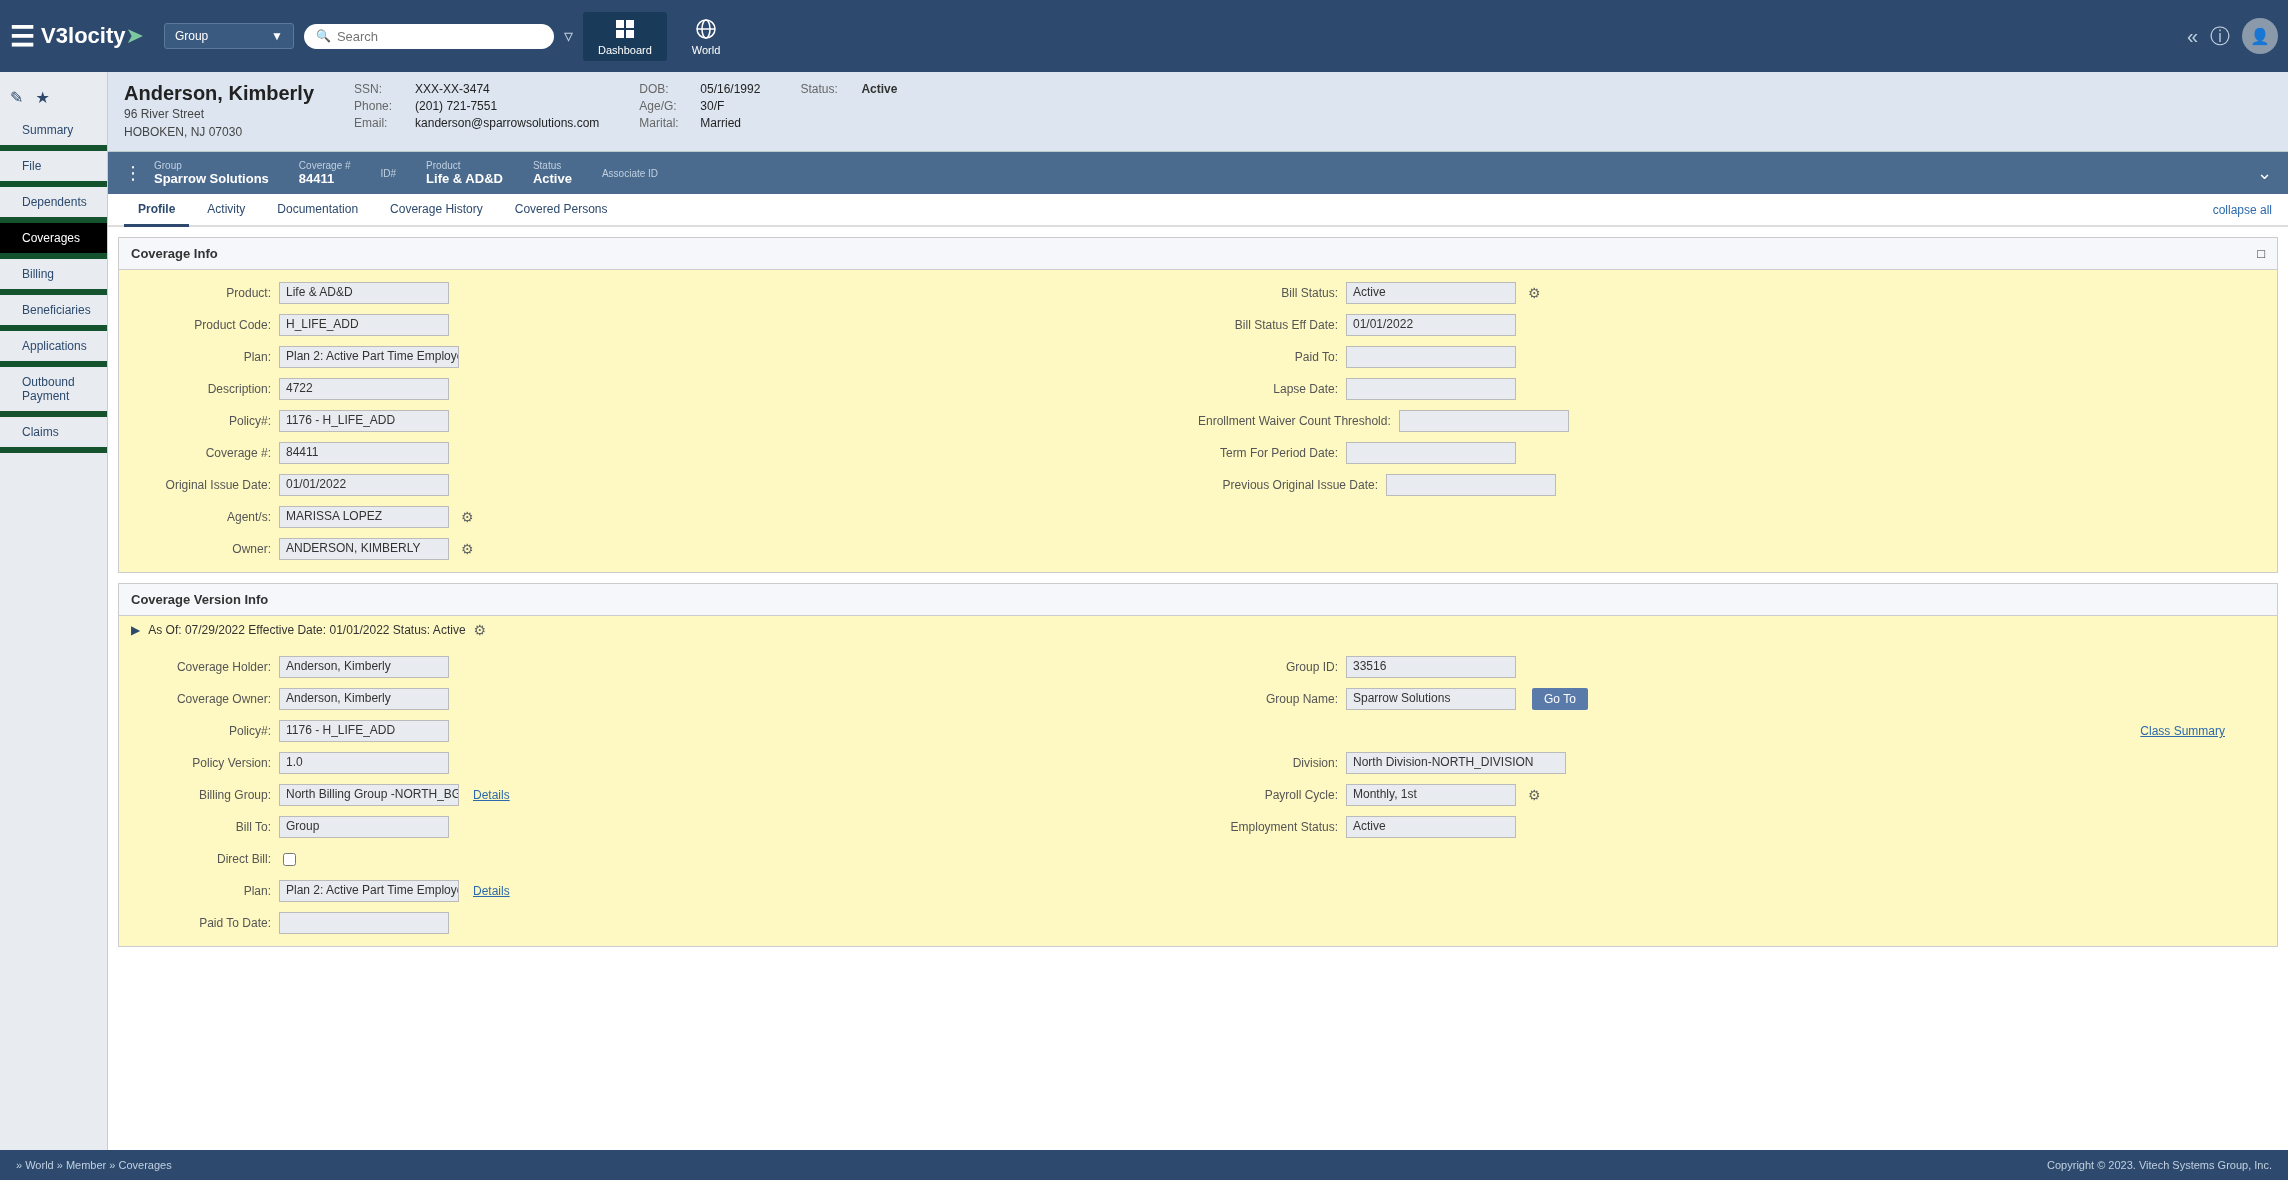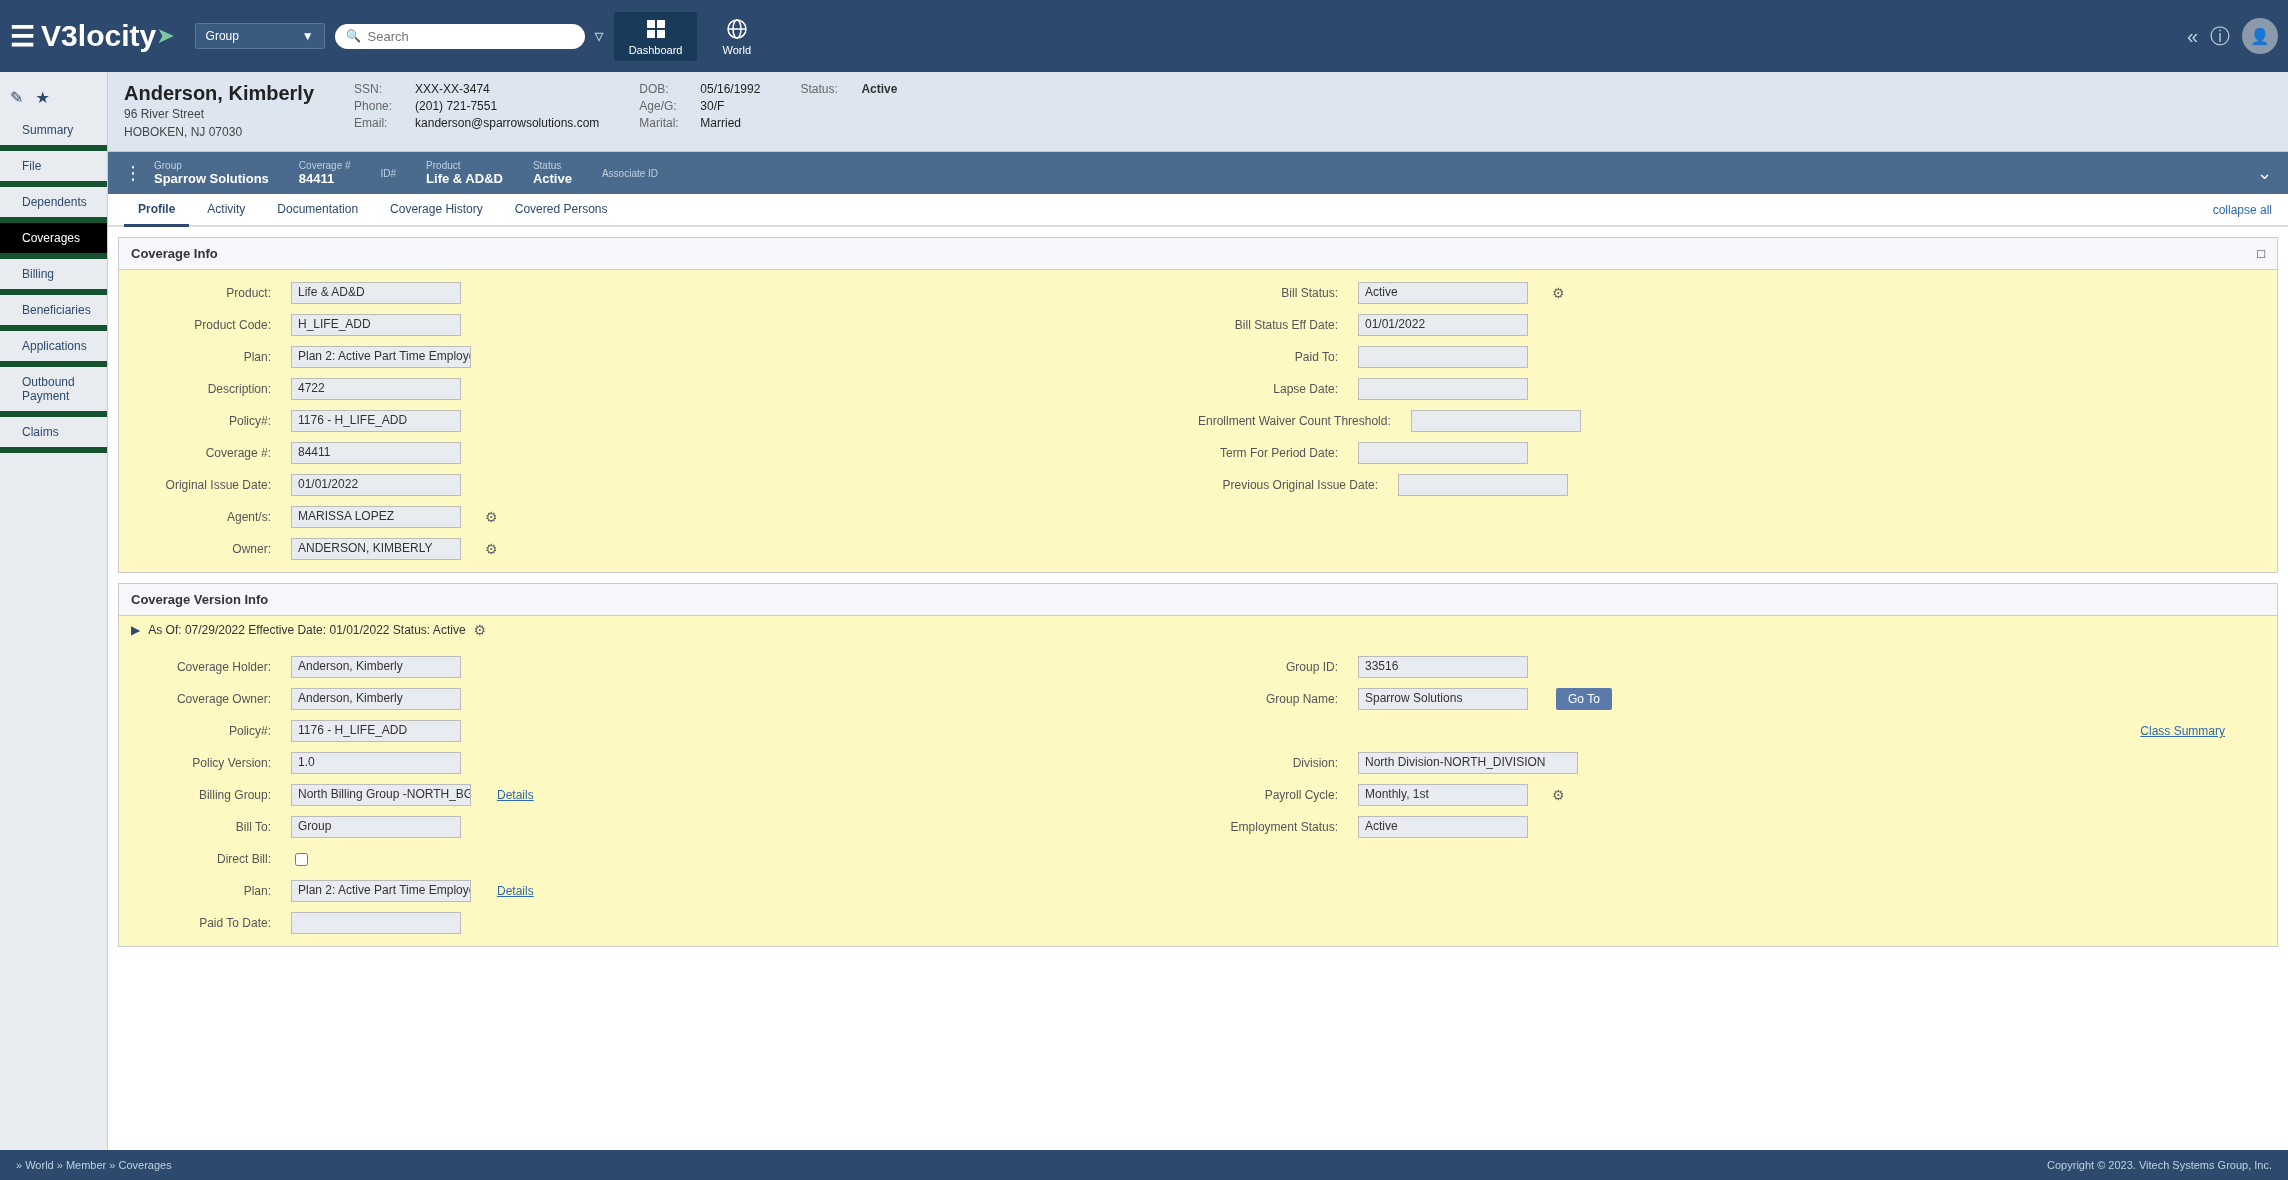--- a/index.html
+++ b/index.html
@@ -204,21 +204,21 @@
     .form-grid {
       display: grid;
       grid-template-columns: 1fr 1fr;
       gap: 0;
       padding: 10px 12px;
     }
     .form-col { display: flex; flex-direction: column; gap: 6px; padding-right: 20px; }
     .form-row {
       display: flex;
       align-items: center;
-      gap: 20px;
+      gap: 8px;
       min-height: 26px;
     }
     .form-label {
       min-width: 140px;
       font-size: 12px;
       color: #555;
       text-align: right;
     }
     .form-input {
       background: #e8ecf0;
@@ -276,21 +276,21 @@
     .scroll-area::-webkit-scrollbar { width: 8px; }
     .scroll-area::-webkit-scrollbar-track { background: #f0f0f0; }
     .scroll-area::-webkit-scrollbar-thumb { background: #aaa; border-radius: 4px; }
   </style>
 </head>
 <body>
 
 <div class="top-nav">
   <div class="logo-area">
     <span style="color:white;font-size:28px;font-weight:900;">☰</span>
-    <span style="color:white;font-size:30px;font-weight:bold;margin-left:6px;">V3locity</span>
+    <span style="color:white;font-size:22px;font-weight:bold;margin-left:6px;">V3locity</span>
     <span style="color:#7ec8a0;font-size:22px;">➤</span>
   </div>
 
   <div class="group-select">
     <span>Group</span>
     <span>▼</span>
   </div>
 
   <div class="search-box">
     <span style="color:#888;">🔍</span>

